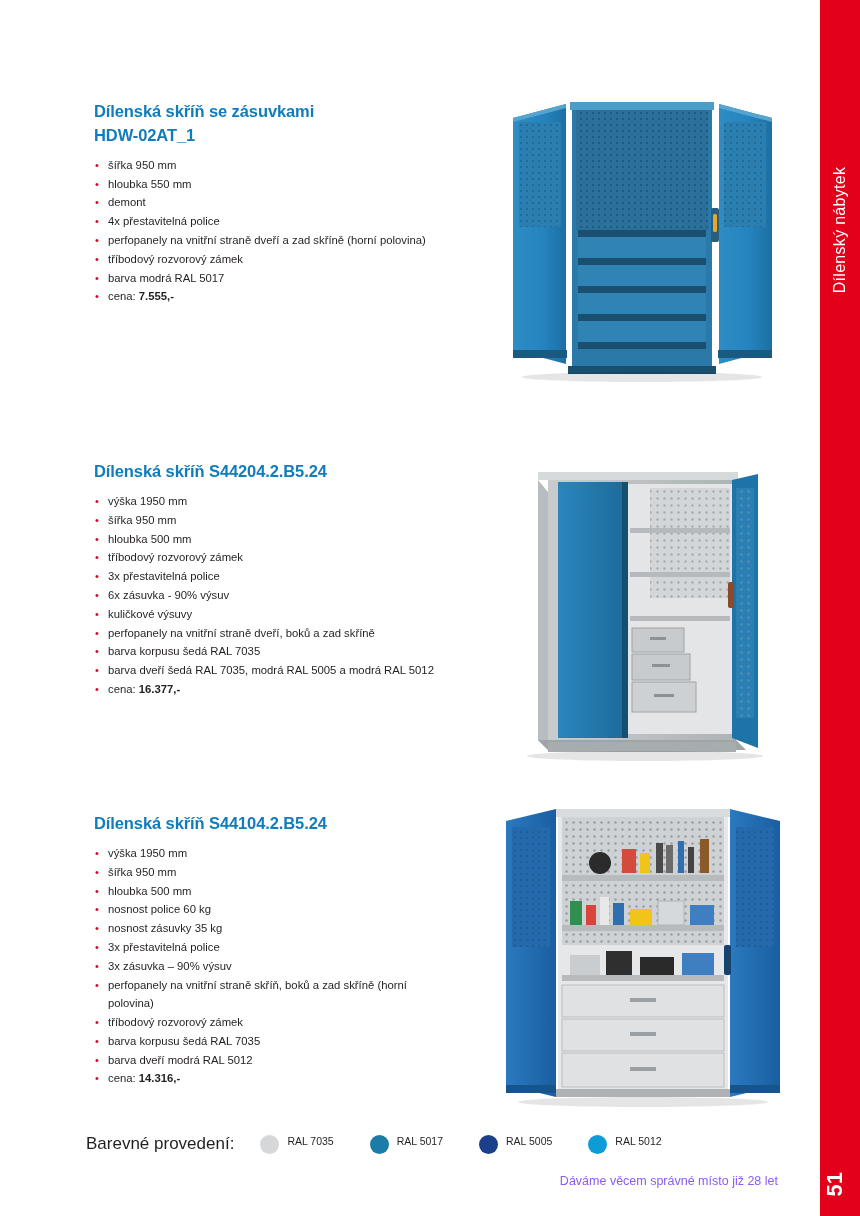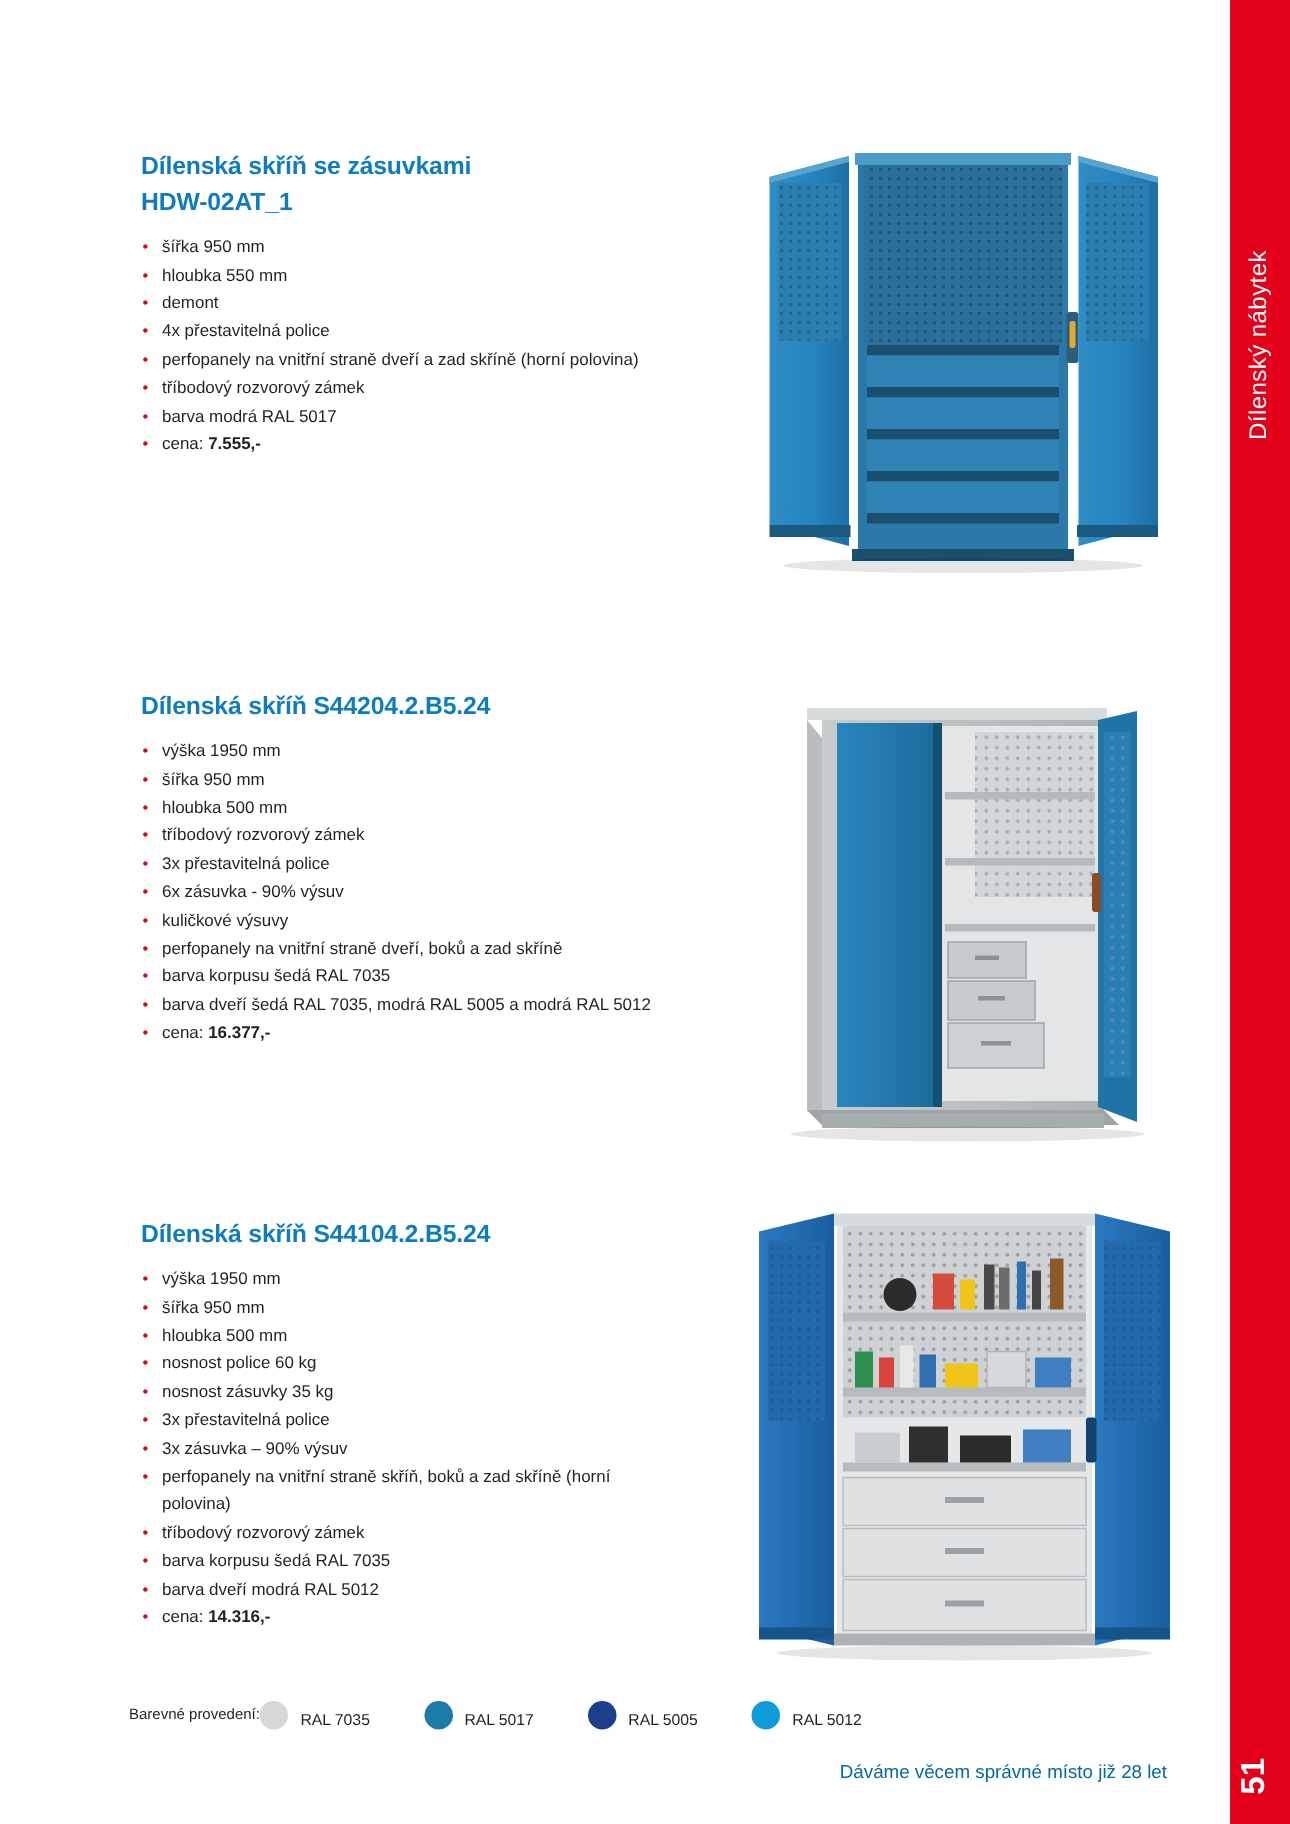--- a/index.html
+++ b/index.html
@@ -121,46 +121,47 @@
   .legend {
     position: absolute;
     left: 86px;
     top: 1134px;
     display: flex;
     align-items: center;
     gap: 0;
     font-size: 11px;
   }
   .legend-title {
-    font-size: 10px;
+    font-size: 17px;
     color: #231f20;
+    margin-right: 26px;
   }
   .legend-item {
     display: flex;
-    align-items: flex-end;
+    align-items: flex-start;
     margin-right: 36px;
   }
   .swatch {
     width: 19px;
     height: 19px;
     border-radius: 50%;
     margin-right: 8px;
     display: inline-block;
   }
   .legend-label {
     font-size: 10.5px;
     color: #231f20;
   }
 
   .footer-slogan {
     position: absolute;
     right: 42px;
     bottom: 28px;
     font-size: 12.5px;
-    color: #0369a1;
+    color: #8b5cf6;
   }
 
   
   svg { display: block; }
 </style>
 </head>
 <body>
 
 <div class="page">
 

